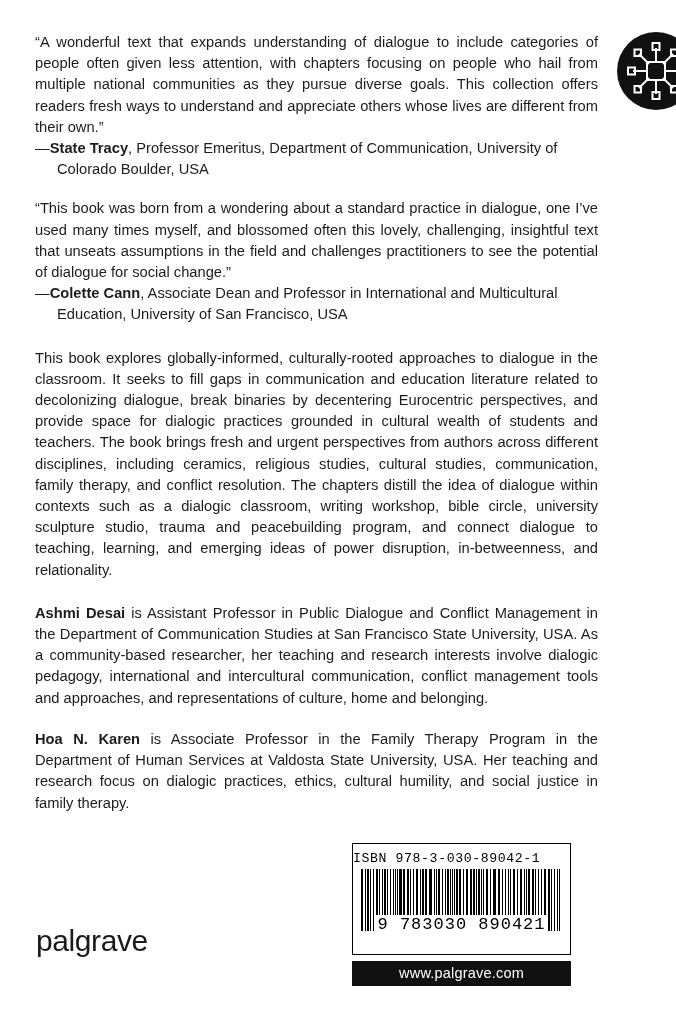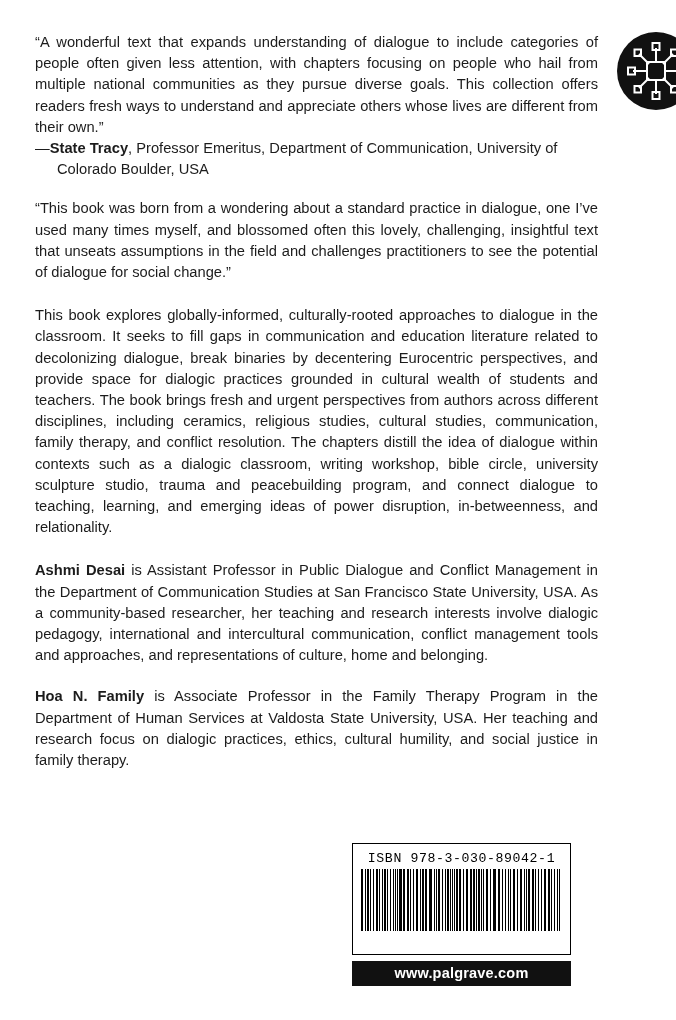--- a/index.html
+++ b/index.html
@@ -85,21 +85,21 @@
     width: 219px;
   }
   .isbn-box {
     border: 1.5px solid #000000;
     background: #ffffff;
     padding: 7px 0 3px 0;
     box-sizing: border-box;
     height: 112px;
   }
   .isbn-line {
-    text-align: center;
+    text-align: left;
     font-family: "Liberation Mono", "DejaVu Sans Mono", monospace;
     font-size: 13.2px;
     letter-spacing: 0.6px;
     color: #000000;
     margin-bottom: 3px;
   }
   .bars {
     display: flex;
     align-items: flex-end;
     justify-content: center;
@@ -125,21 +125,21 @@
   .ean-digits span {
     background: #fff;
     padding: 0 1px;
   }
   .url-bar {
     margin-top: 6px;
     background: #111111;
     color: #ffffff;
     text-align: center;
     font-size: 14.5px;
-    font-weight: bold;
+    font-weight: normal;
     letter-spacing: 0.2px;
     padding: 4px 0 5px 0;
   }
 
   
   .publisher {
     position: absolute;
     left: 36px;
     top: 925px;
     color: #1a1a1a;
@@ -187,32 +187,33 @@
   </div>
 
   <div class="content">
 
     <p class="quote-text first-quote">“A wonderful text that expands understanding of dialogue to include categories of people often given less attention, with chapters focusing on people who hail from multiple national communities as they pursue diverse goals. This collection offers readers fresh ways to understand and appreciate others whose lives are different from their own.”</p>
     <p class="attribution"><span>—</span><span class="who">State Tracy</span><span>, Professor Emeritus, Department of Communication, University of Colorado Boulder, USA</span></p>
 
     <div class="block-gap-quote"></div>
 
     <p class="quote-text">“This book was born from a wondering about a standard practice in dialogue, one I’ve used many times myself, and blossomed often this lovely, challenging, insightful text that unseats assumptions in the field and challenges practitioners to see the potential of dialogue for social change.”</p>
+    <p class="attribution"><span>—</span><span class="who">Colette Cann</span><span>, Associate Dean and Professor in International and Multicultural Education, University of San Francisco, USA</span></p>
 
     <div class="block-gap-big"></div>
 
     <p class="description">This book explores globally-informed, culturally-rooted approaches to dialogue in the classroom. It seeks to fill gaps in communication and education literature related to decolonizing dialogue, break binaries by decentering Eurocentric perspectives, and provide space for dialogic practices grounded in cultural wealth of students and teachers. The book brings fresh and urgent perspectives from authors across different disciplines, including ceramics, religious studies, cultural studies, communication, family therapy, and conflict resolution. The chapters distill the idea of dialogue within contexts such as a dialogic classroom, writing workshop, bible circle, university sculpture studio, trauma and peacebuilding program, and connect dialogue to teaching, learning, and emerging ideas of power disruption, in-betweenness, and relationality.</p>
 
     <div class="block-gap-big"></div>
 
     <p class="bio"><span class="name">Ashmi Desai</span><span> is Assistant Professor in Public Dialogue and Conflict Management in the Department of Communication Studies at San Francisco State University, USA. As a community-based researcher, her teaching and research interests involve dialogic pedagogy, international and intercultural communication, conflict management tools and approaches, and representations of culture, home and belonging.</span></p>
 
     <div class="block-gap-bio"></div>
 
-    <p class="bio"><span class="name">Hoa N. Family</span><span> is Associate Professor in the Family Therapy Program in the Department of Human Services at Valdosta State University, USA. Her teaching and research focus on dialogic practices, ethics, cultural humility, and social justice in family therapy.</span></p>
+    <p class="bio"><span class="name">Hoa N. Karen</span><span> is Associate Professor in the Family Therapy Program in the Department of Human Services at Valdosta State University, USA. Her teaching and research focus on dialogic practices, ethics, cultural humility, and social justice in family therapy.</span></p>
 
   </div>
 
   <div class="barcode-wrap">
     <div class="isbn-box">
       <div class="isbn-line">ISBN 978-3-030-89042-1</div>
       <div class="bars" id="bars">
           <i style="width: 3px; margin-right: 2px;"></i>
           <i style="width: 3px; margin-right: 1px;"></i>
           <i style="width: 3px; margin-right: 1px;"></i>
@@ -281,20 +282,22 @@
           <i style="width: 1px; margin-right: 2px;"></i>
           <i style="width: 1px; margin-right: 2px;"></i>
           <i style="width: 1px; margin-right: 1px;"></i>
           <i style="width: 2px; margin-right: 2px;"></i>
           <i style="width: 3px; margin-right: 1px;"></i>
           <i style="width: 1px; margin-right: 2px;"></i>
           <i style="width: 2px; margin-right: 2px;"></i>
           <i style="width: 3px; margin-right: 1px;"></i>
           <i style="width: 1px; margin-right: 2px;"></i>
         </div>
+      <div class="ean-digits"><span>9 783030 890421</span></div>
     </div>
     <div class="url-bar">www.palgrave.com</div>
   </div>
 
   <div class="publisher">
+    <div class="pal">palgrave</div>
   </div>
 
 </div>
 
 </body></html>

